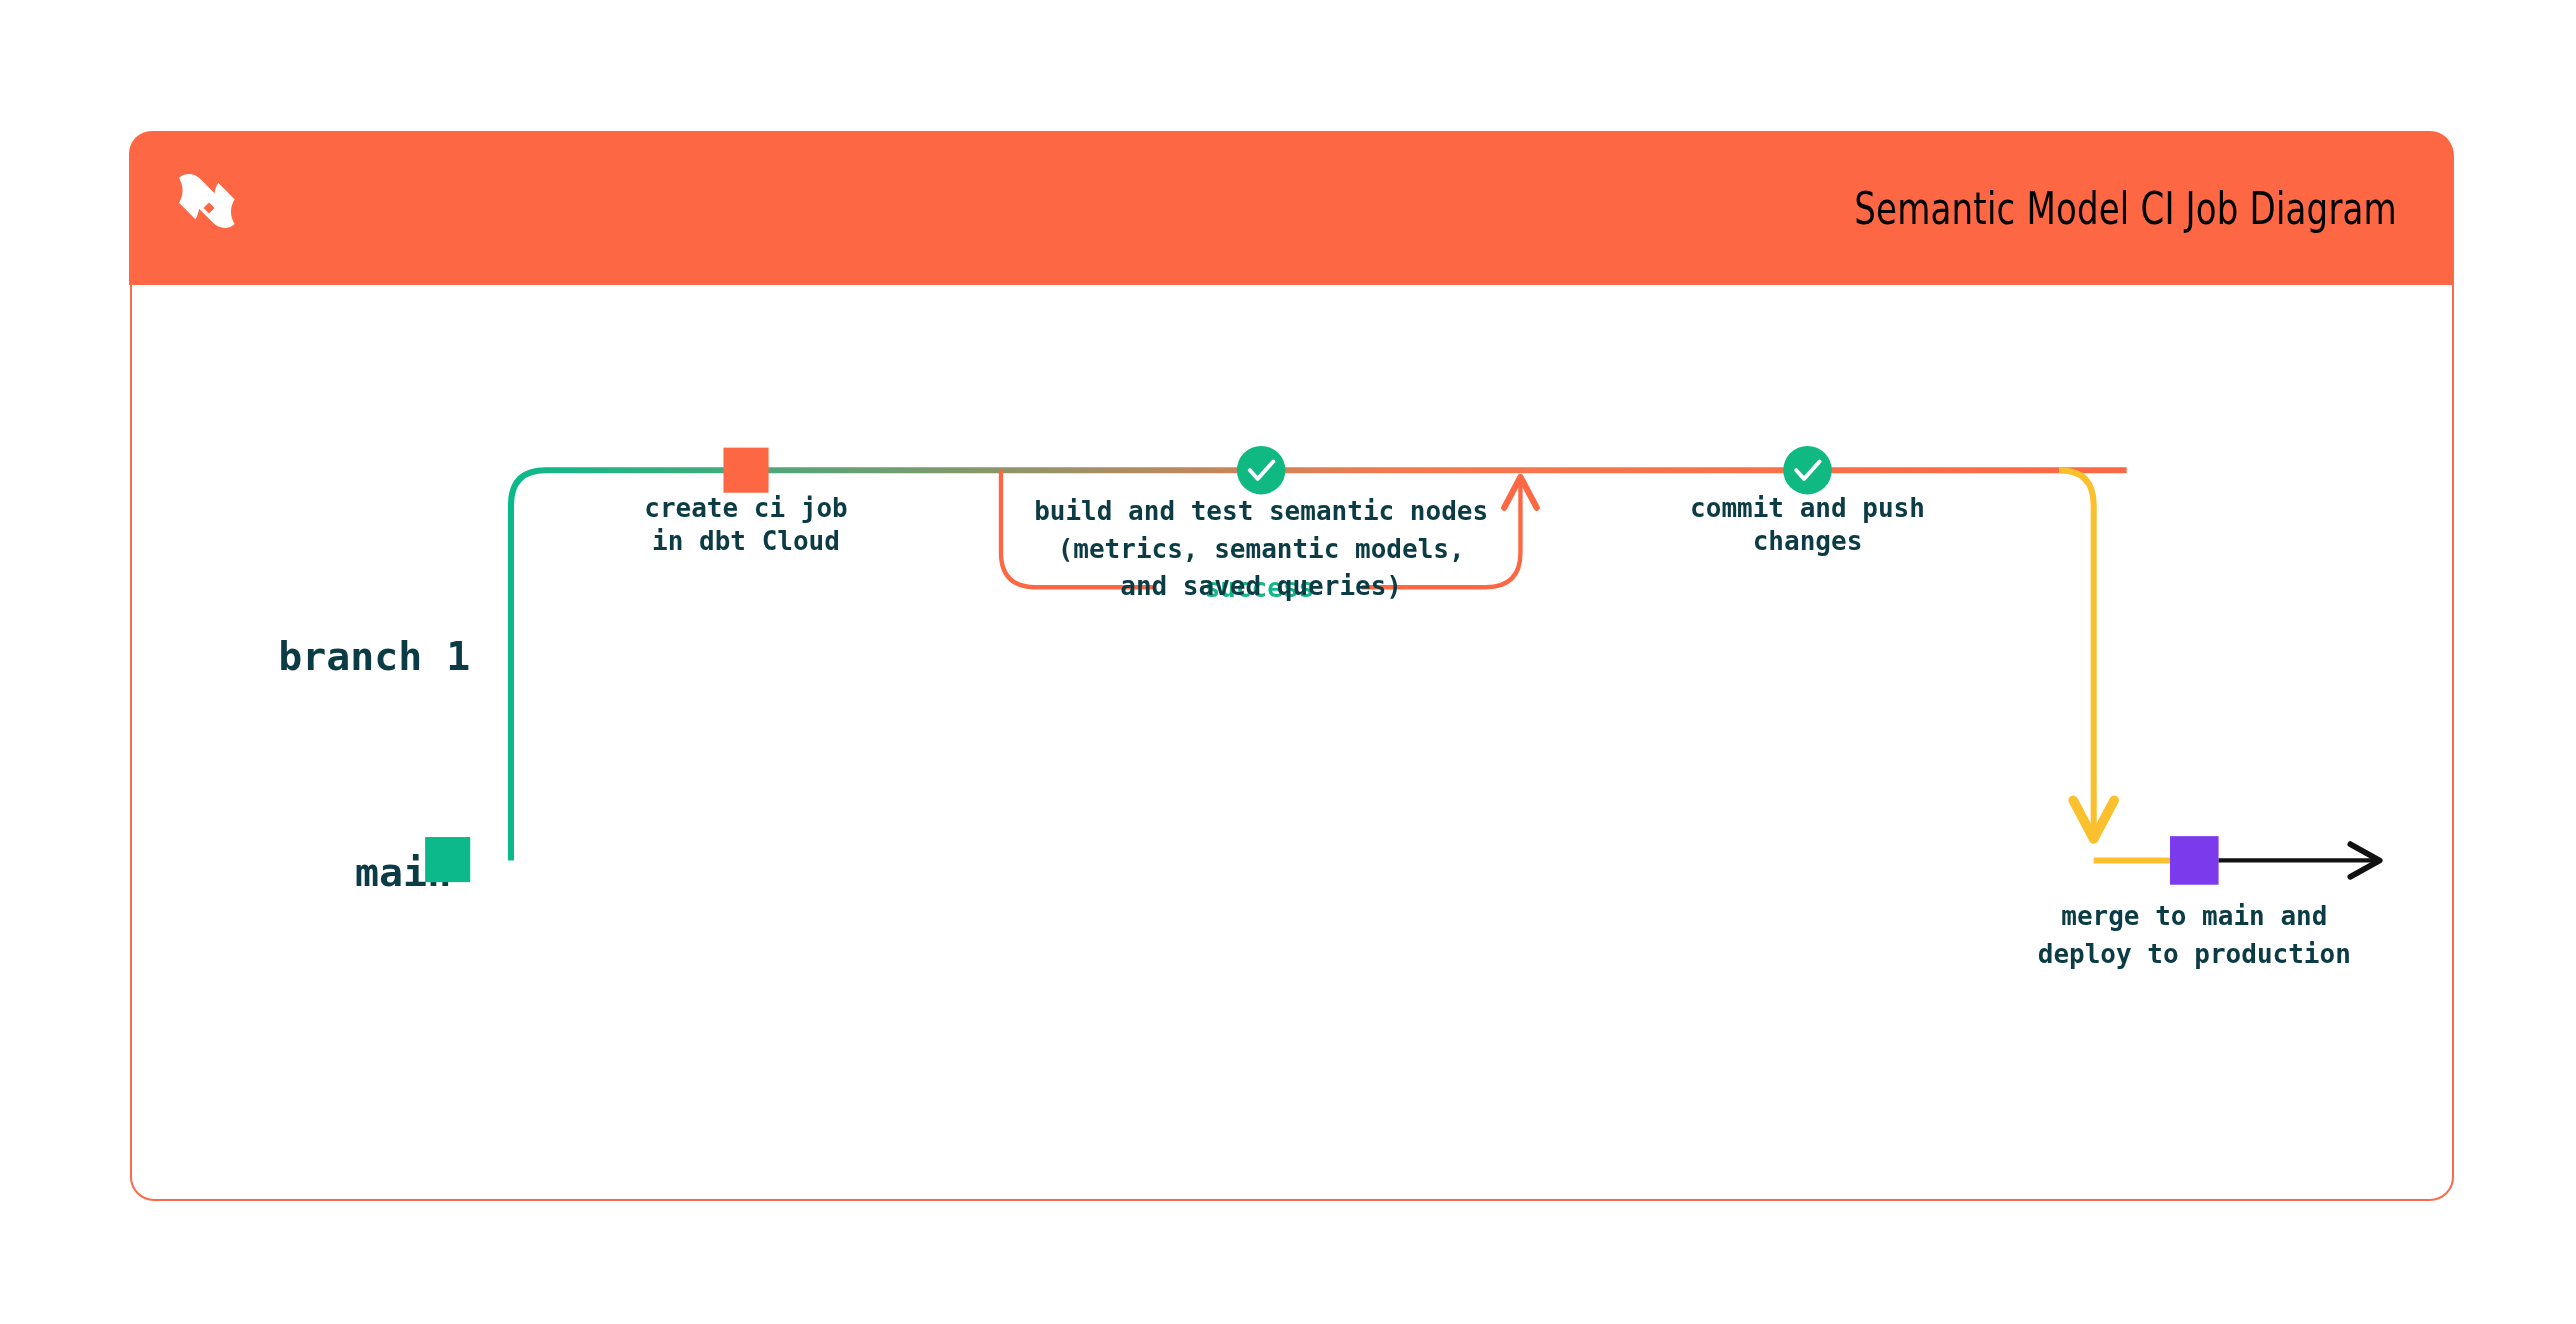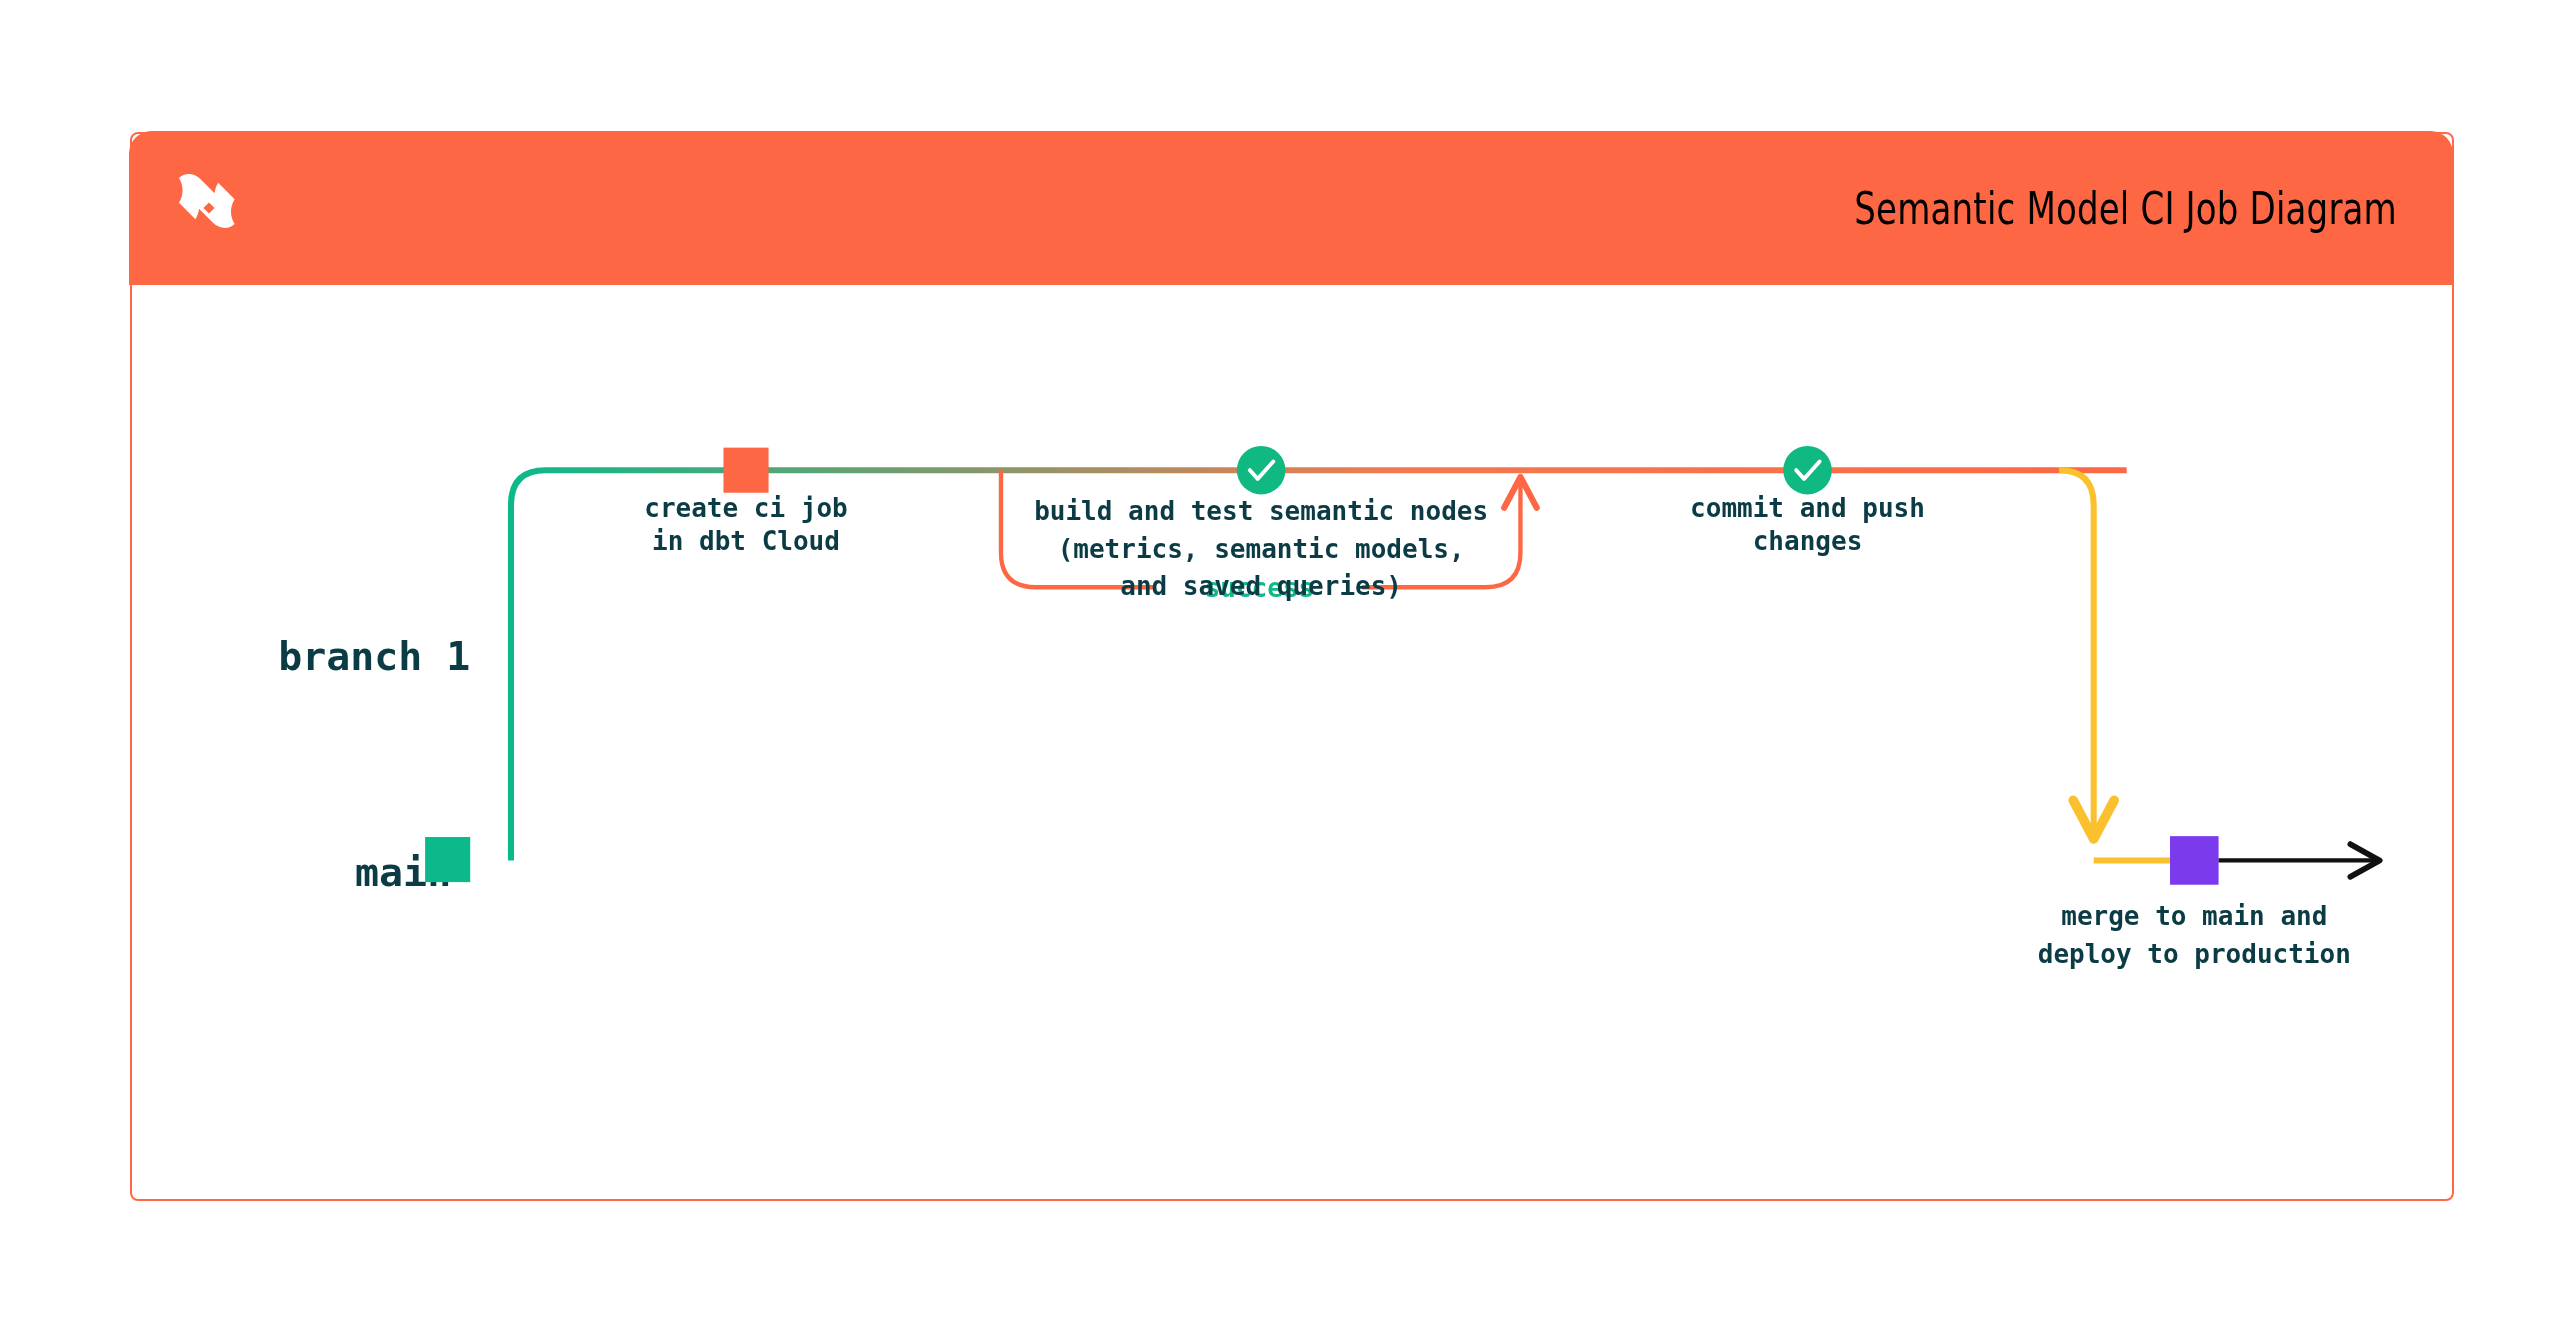--- a/index.html
+++ b/index.html
@@ -19,21 +19,21 @@
     height: 1324px;
     background: #ffffff;
   }
   .card {
     position: absolute;
     left: 130px;
     top: 132px;
     width: 2324px;
     height: 1069px;
     border: 2.6px solid #ff6849;
-    border-radius: 8px;
+    border-radius: 24px;
     box-sizing: border-box;
     background: #ffffff;
   }
   .card-header {
     position: absolute;
     left: -2.6px;
     top: -2.6px;
     width: 2324px;
     height: 154px;
     background: #fd6744;

